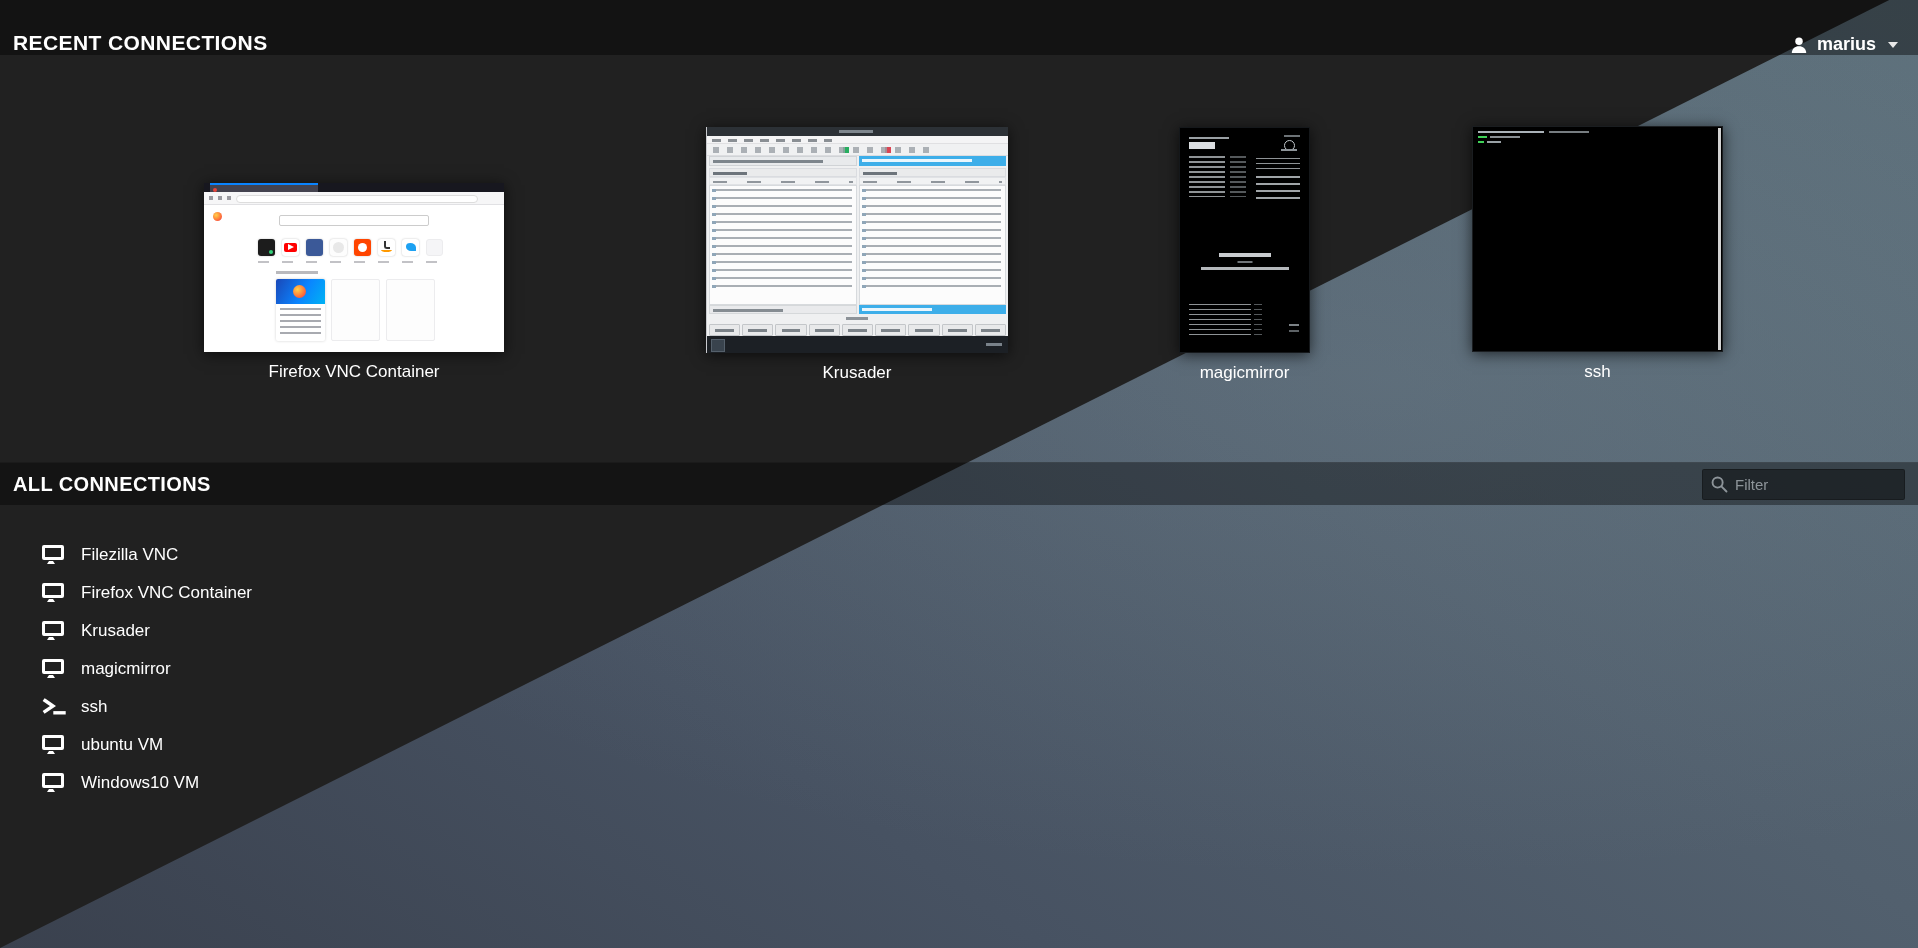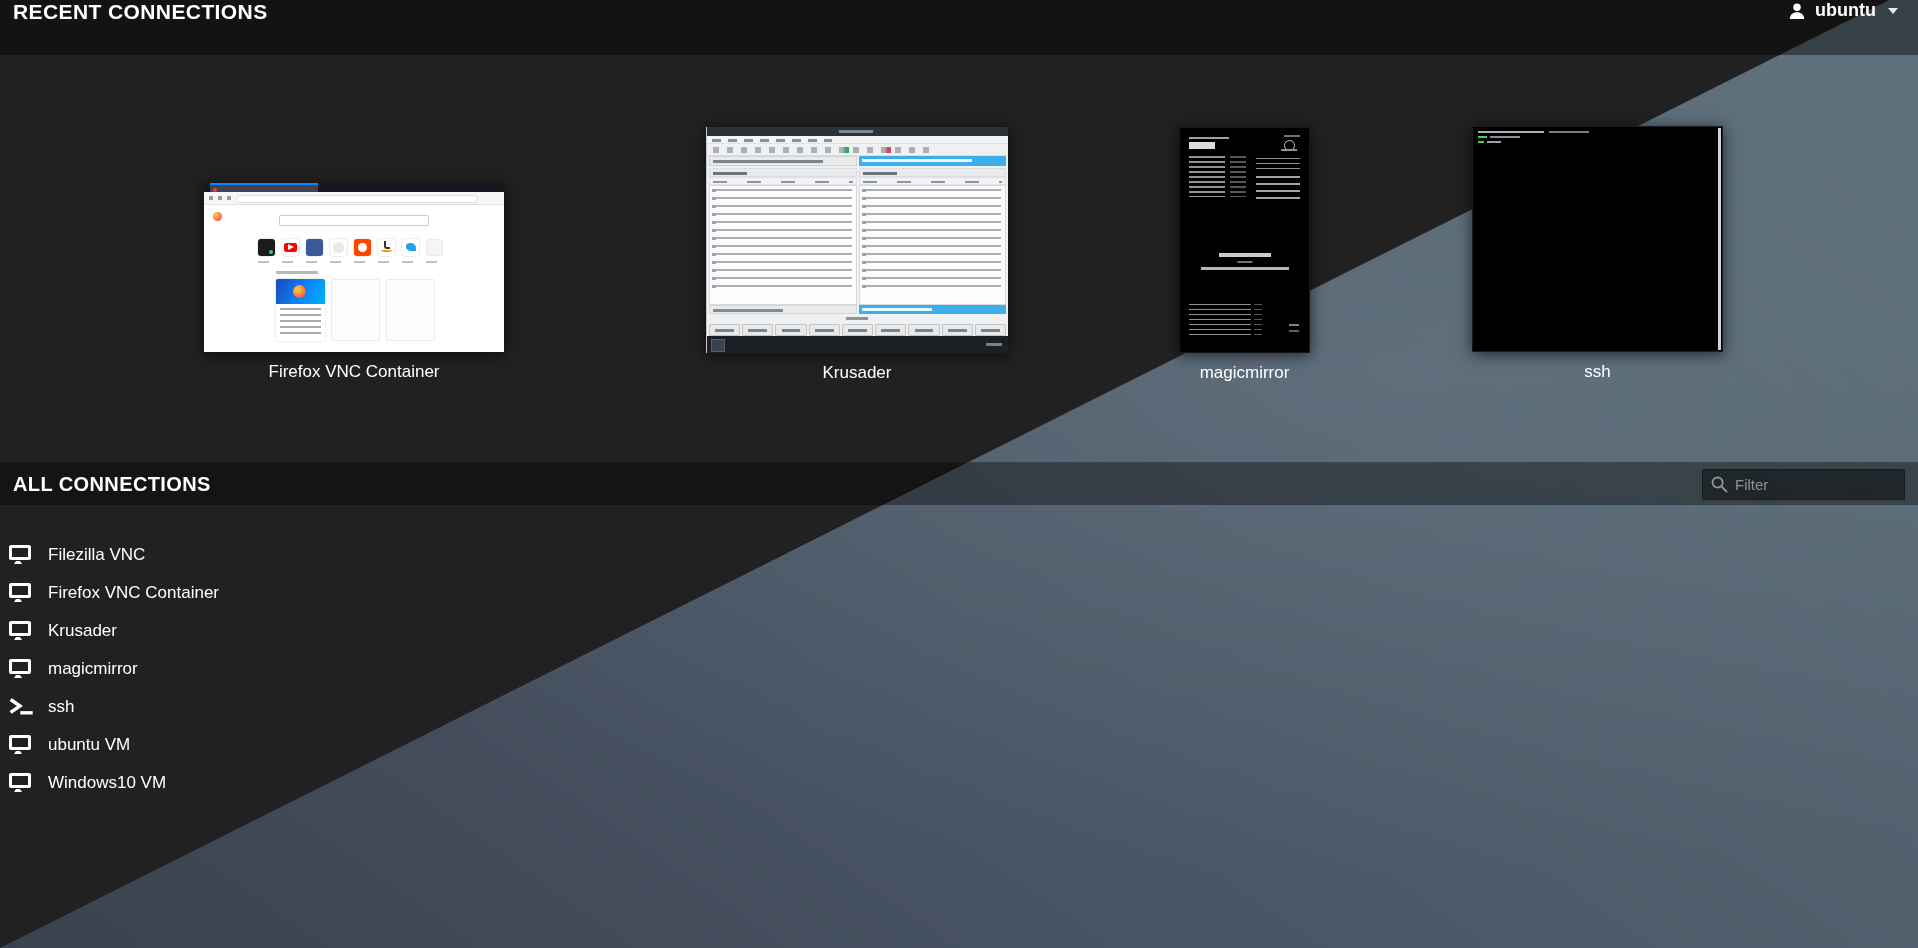--- a/index.html
+++ b/index.html
@@ -10,21 +10,21 @@
   .bg { position:absolute; inset:0; background:#212121; }
   .bg-diag { position:absolute; inset:0;
     clip-path: polygon(98.5% 0, 100% 0, 100% 100%, 0 100%);
     background:
       radial-gradient(ellipse at 72% 40%, rgba(130,150,160,0.22), transparent 62%),
       linear-gradient(215deg, #5d707b 0%, #52606e 40%, #475262 68%, #3a414e 100%);
   }
 
   
   .topbar { position:absolute; left:0; top:0; width:1918px; height:55px;
-    background:rgba(0,0,0,0.42); display:flex; align-items:flex-start;
+    background:rgba(0,0,0,0.42); display:flex; align-items:flex-end;
     justify-content:space-between; padding:0 20px 0 13px; z-index:30; }
   .topbar h1 { color:#fff; font-size:21px; font-weight:bold; letter-spacing:0.4px; }
   .usermenu { display:flex; align-items:center; gap:9px; cursor:pointer; }
   .usermenu .uname { color:#fff; font-size:18px; font-weight:bold; }
   .caret { width:0; height:0; border-left:5px solid transparent;
     border-right:5px solid transparent; border-top:6px solid #e8e8e8; margin-left:3px; }
 
   
   .cell { position:absolute; text-align:center; cursor:pointer; z-index:5; }
   .cell .thumb { position:relative; box-shadow:0 2px 14px rgba(0,0,0,0.65); overflow:hidden; }
@@ -149,21 +149,21 @@
   .secbar h2 { color:#fff; font-size:20px; font-weight:bold; letter-spacing:0.4px; }
   .filterbox { position:relative; width:203px; height:31px; }
   .filterbox input { width:100%; height:100%; background:rgba(12,15,17,0.55);
     border:1px solid rgba(0,0,0,0.25); border-radius:2px; color:#d7dadc;
     font-size:15px; padding:0 8px 0 32px; outline:none; font-family:"Liberation Sans",sans-serif; }
   .filterbox input::placeholder { color:#8d9499; }
   .filter-mag { position:absolute; left:8px; top:6px; }
 
   
   .conlist { position:absolute; left:0; top:536px; width:600px; z-index:10; }
-  .conitem { height:38px; display:flex; align-items:center; padding-left:8px; cursor:pointer; }
+  .conitem { height:38px; display:flex; align-items:center; padding-left:41px; cursor:pointer; }
   .conitem .cicon { width:26px; height:22px; position:relative; margin-right:14px; flex:none; }
   .conitem .clabel { color:#fff; font-size:17px; }
   .mon { position:absolute; left:1px; top:1px; width:22px; height:15px;
     border:3.2px solid #fff; border-radius:2px; }
   .mon-stand { position:absolute; left:6px; top:17px; width:8px; height:0;
     border-bottom:3.5px solid #fff; border-left:2.5px solid transparent; border-right:2.5px solid transparent; }
 </style>
 </head>
 <body>
 
@@ -171,21 +171,21 @@
   <div class="bg-diag"></div>
 </div>
 
 <header class="topbar">
   <h1>RECENT CONNECTIONS</h1>
   <div class="usermenu">
     <svg width="18" height="18" viewBox="0 0 16 16">
       <circle cx="8" cy="4.6" r="3.3" fill="#fff"></circle>
       <path d="M1.6 15 C1.6 11.2 4.5 9 8 9 s6.4 2.2 6.4 6 Z" fill="#fff"></path>
     </svg>
-    <span class="uname">ubuntu</span>
+    <span class="uname">marius</span>
     <span class="caret"></span>
   </div>
 </header>
 
 <div class="cell cell-firefox">
   <div class="thumb t-ff">
     <div class="ff-tabbar">
       <div class="ff-tab">
         <div class="ff-fav"></div>
       </div>

